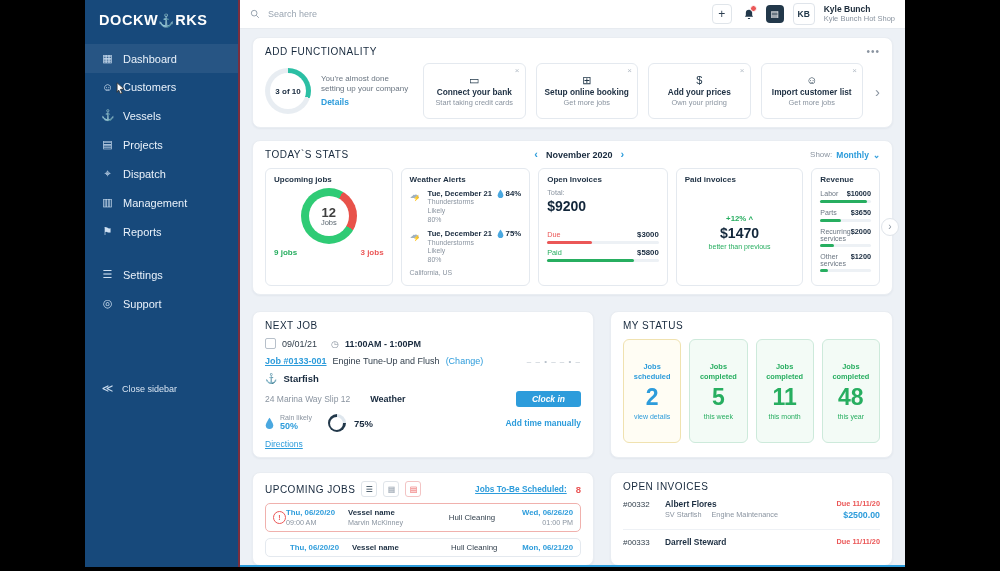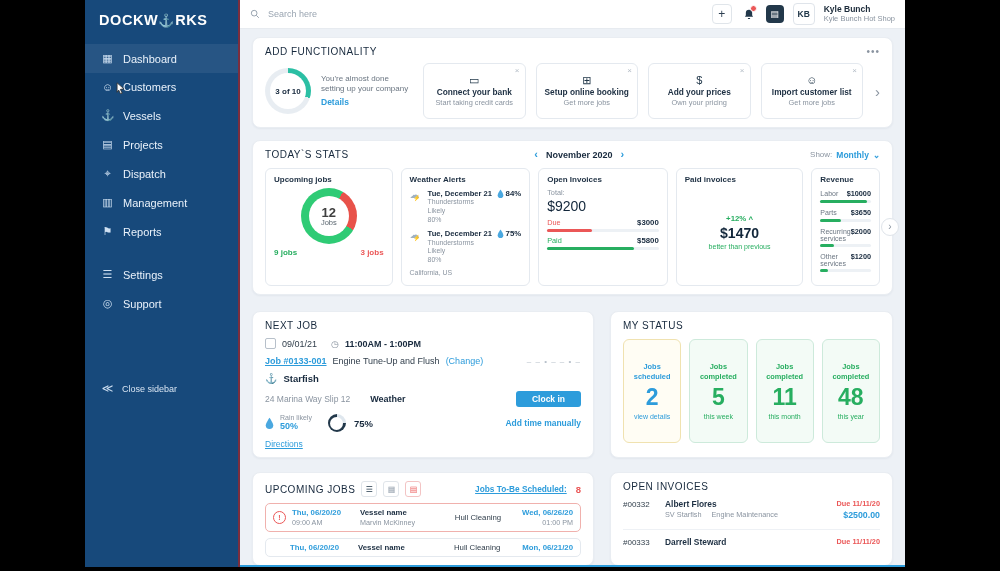--- a/index.html
+++ b/index.html
@@ -86,21 +86,21 @@
   .wx-ic{position:relative;width:14px;font-size:10px;color:#9fb2c2;flex-shrink:0;}
   .wx-bolt{position:absolute;left:4px;top:5px;font-size:6px;color:#f2b63c;}
   .wx-mid{flex:1;line-height:1.25;}
   .wx-date{font-size:7.6px;font-weight:bold;color:#17293d;}
   .wx-cond{font-size:6.9px;color:#8a94a0;}
   .wx-chance{font-size:6.9px;color:#8a94a0;}
   .wx-right{display:flex;align-items:flex-start;gap:2px;font-size:7.8px;font-weight:bold;color:#17293d;}
   .wx-loc{font-size:6.9px;color:#8a94a0;margin-top:4px;}
 
   .oi-total-label{font-size:7.3px;color:#8a94a0;margin-top:4px;}
-  .oi-total{font-size:14px;font-weight:normal;color:#12263a;margin:1px 0 4px;}
+  .oi-total{font-size:14px;font-weight:bold;color:#12263a;margin:1px 0 16px;}
   .bar-line{display:flex;justify-content:space-between;align-items:flex-end;margin-top:4px;}
   .bar-label-red{font-size:7.3px;color:#eb5757;}
   .bar-label-green{font-size:7.3px;color:#27ae60;}
   .bar-val{font-size:7.8px;font-weight:bold;color:#17293d;}
   .track{height:3px;background:#edf1f5;border-radius:2px;margin-top:2px;}
   .fill-red{height:100%;border-radius:2px;background:#eb5757;}
   .fill-green{height:100%;border-radius:2px;background:#27ae60;}
 
   .pi-card{display:flex;flex-direction:column;align-items:center;justify-content:center;text-align:center;}
   .pi-change{font-size:7.8px;color:#27ae60;font-weight:bold;}
@@ -126,21 +126,21 @@
   .nj-time{font-size:9px;font-weight:bold;color:#17293d;}
   .nj-joblink{font-size:9px;font-weight:bold;color:#2d9cdb;text-decoration:underline;cursor:pointer;}
   .nj-desc{font-size:9px;color:#33404d;}
   .nj-change{font-size:9px;color:#2d9cdb;cursor:pointer;}
   .nj-track{margin-left:auto;font-size:8px;color:#b7c0ca;letter-spacing:1px;white-space:nowrap;}
   .nj-anchor{font-size:10px;color:#22384a;}
   .nj-vessel{font-size:9.5px;font-weight:bold;color:#17293d;}
   .nj-addr{font-size:8.5px;color:#8a94a0;}
   .nj-weather{font-size:9px;font-weight:bold;color:#17293d;margin-left:14px;}
   .clockin-btn{margin-left:auto;background:#2d9cdb;color:#fff;font-size:8.5px;font-weight:bold;border:none;
-               border-radius:3px;padding:3px 16px;cursor:pointer;font-family:"Liberation Sans",sans-serif;}
+               border-radius:3px;padding:3px 16px;cursor:pointer;font-family:"Liberation Sans",sans-serif;font-style:italic;}
   .rain-stack{line-height:1.1;}
   .rain-label{font-size:7px;color:#8a94a0;}
   .rain-val{font-size:9px;font-weight:bold;color:#2d9cdb;}
   .gauge{width:18px;height:18px;border-radius:50%;display:grid;place-items:center;margin-left:10px;}
   .gauge .hole{width:13px;height:13px;border-radius:50%;background:#fff;}
   .gauge-val{font-size:9.5px;font-weight:bold;color:#17293d;margin-left:2px;}
   .addtime{margin-left:auto;font-size:8.5px;font-weight:bold;color:#2d9cdb;cursor:pointer;}
   .directions{font-size:8.5px;color:#2d9cdb;text-decoration:underline;cursor:pointer;}
 
   .status-tiles{display:flex;gap:8px;margin-top:8px;}
@@ -155,21 +155,21 @@
   
   .row4{display:flex;gap:16px;margin-top:14px;}
   .uj-head{display:flex;align-items:center;gap:6px;}
   .toggle-ic{width:14px;height:14px;border:1px solid #e0e5ea;border-radius:3px;display:grid;place-items:center;
              font-size:8px;cursor:pointer;background:#fff;}
   .tg-dark{color:#22384a;}
   .tg-grey{color:#9aa5b1;}
   .tg-red{color:#eb5757;border-color:#f3c4c4;}
   .tbs-link{margin-left:auto;font-size:8.3px;font-weight:bold;color:#2d9cdb;text-decoration:underline;cursor:pointer;}
   .tbs-count{font-size:9.5px;font-weight:bold;color:#eb5757;margin-left:3px;}
-  .job-row{display:flex;align-items:center;gap:6px;border:1px solid #e4e9ef;border-radius:5px;padding:4px 7px;margin-top:6px;cursor:pointer;background:#fff;}
+  .job-row{display:flex;align-items:center;gap:0;border:1px solid #e4e9ef;border-radius:5px;padding:4px 7px;margin-top:6px;cursor:pointer;background:#fff;}
   .job-row.alert{border-color:#f0b1ad;}
   .alert-ic{width:11px;height:11px;border-radius:50%;border:1px solid #eb5757;color:#eb5757;font-size:7px;font-weight:bold;
             display:grid;place-items:center;flex-shrink:0;}
   .jr-col{line-height:1.25;}
   .jr-date{font-size:7.8px;font-weight:bold;color:#2d9cdb;}
   .jr-time{font-size:7.2px;color:#8a94a0;}
   .jr-vessel{font-size:7.8px;font-weight:bold;color:#1d2f42;}
   .jr-cust{font-size:7.2px;color:#8a94a0;}
   .jr-service{font-size:7.8px;color:#33404d;flex:1;text-align:center;}
   .jr-due{margin-left:auto;text-align:right;line-height:1.25;}

